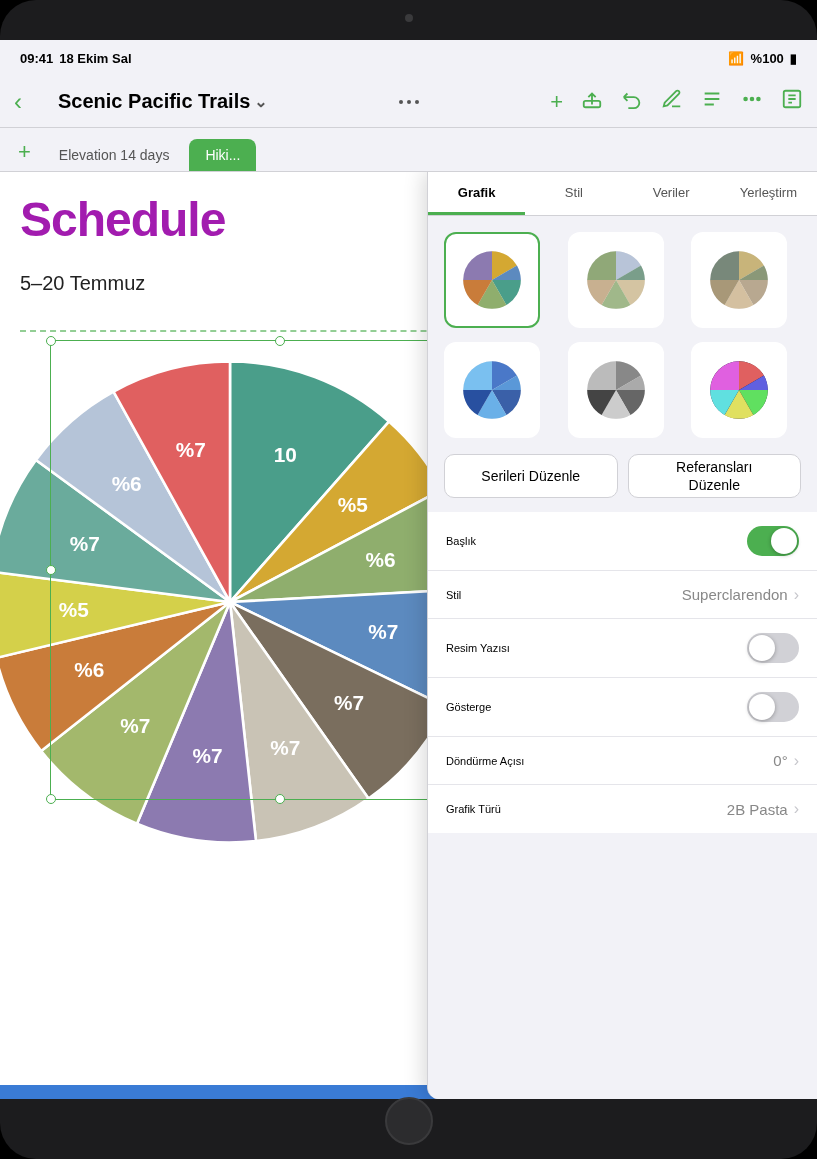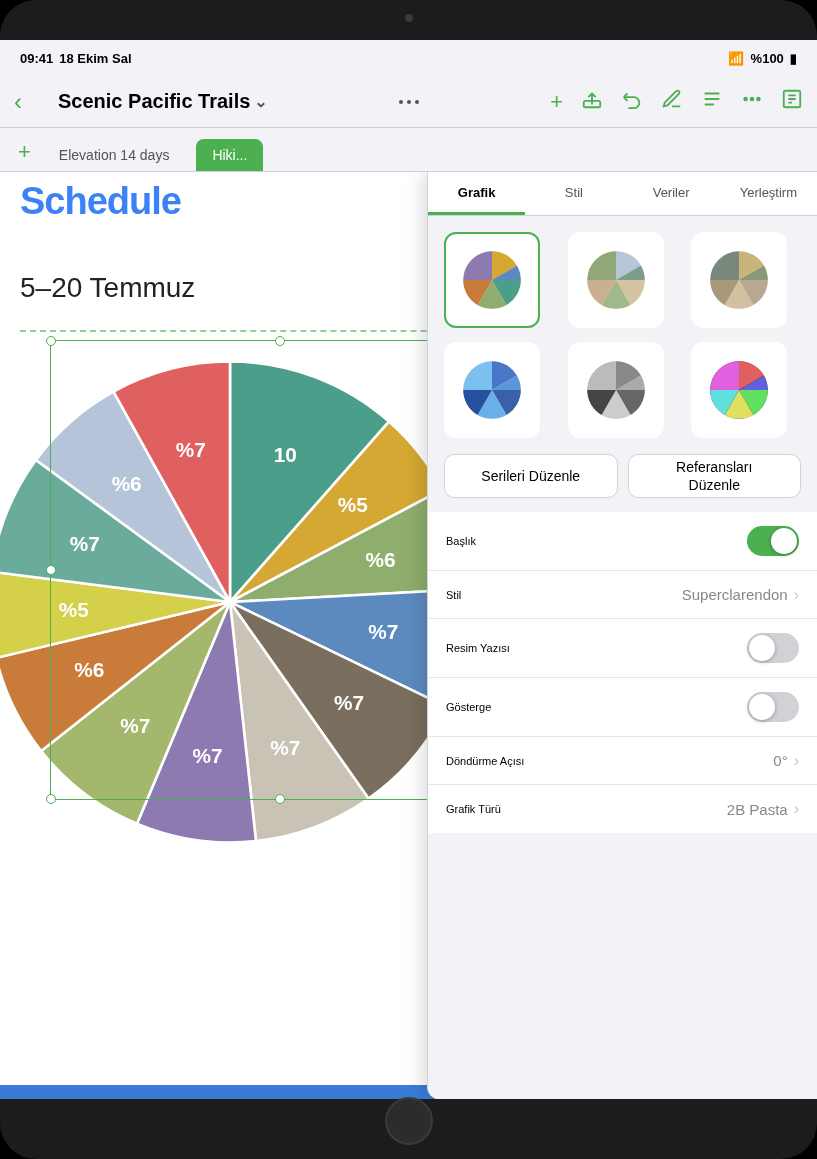--- a/index.html
+++ b/index.html
@@ -128,51 +128,50 @@
       padding: 8px 16px;
       font-size: 14px;
       color: #555;
       cursor: pointer;
       border-radius: 8px 8px 0 0;
       background: transparent;
     }
     .tab-item.active {
       background: #4CAF50;
       color: #fff;
-      margin-left: 7px;
     }
     
     .main-content {
       flex: 1;
       position: relative;
       overflow: hidden;
       background: #fff;
     }
     
     .page-bg {
       position: absolute;
       inset: 0;
       background: #fff;
       overflow: hidden;
     }
     
     .page-heading {
       position: absolute;
-      top: 8px;
+      top: 20px;
       left: 20px;
-      font-size: 38px;
+      font-size: 48px;
       font-weight: 700;
-      color: #3b82f6;
+      color: #a21caf;
       letter-spacing: -1px;
     }
     .page-subheading {
       position: absolute;
       top: 100px;
       left: 20px;
-      font-size: 28px;
+      font-size: 20px;
       font-weight: 500;
       color: #222;
     }
     
     .dashed-line {
       position: absolute;
       top: 158px;
       left: 20px;
       right: 20px;
       border-top: 2px dashed #4CAF50;

